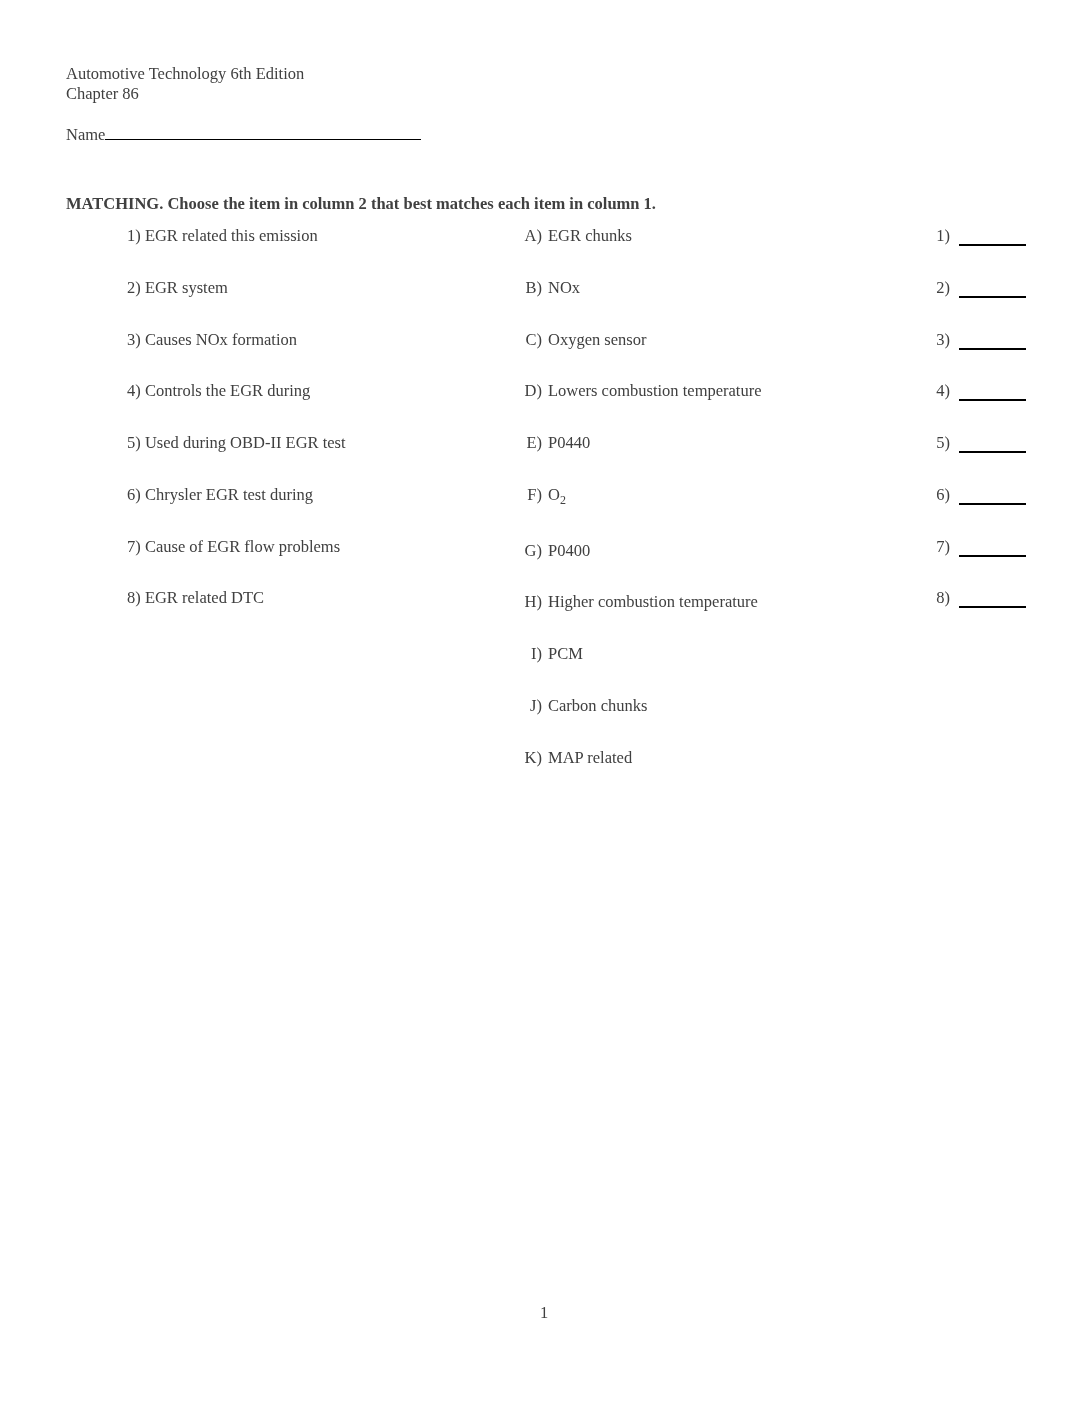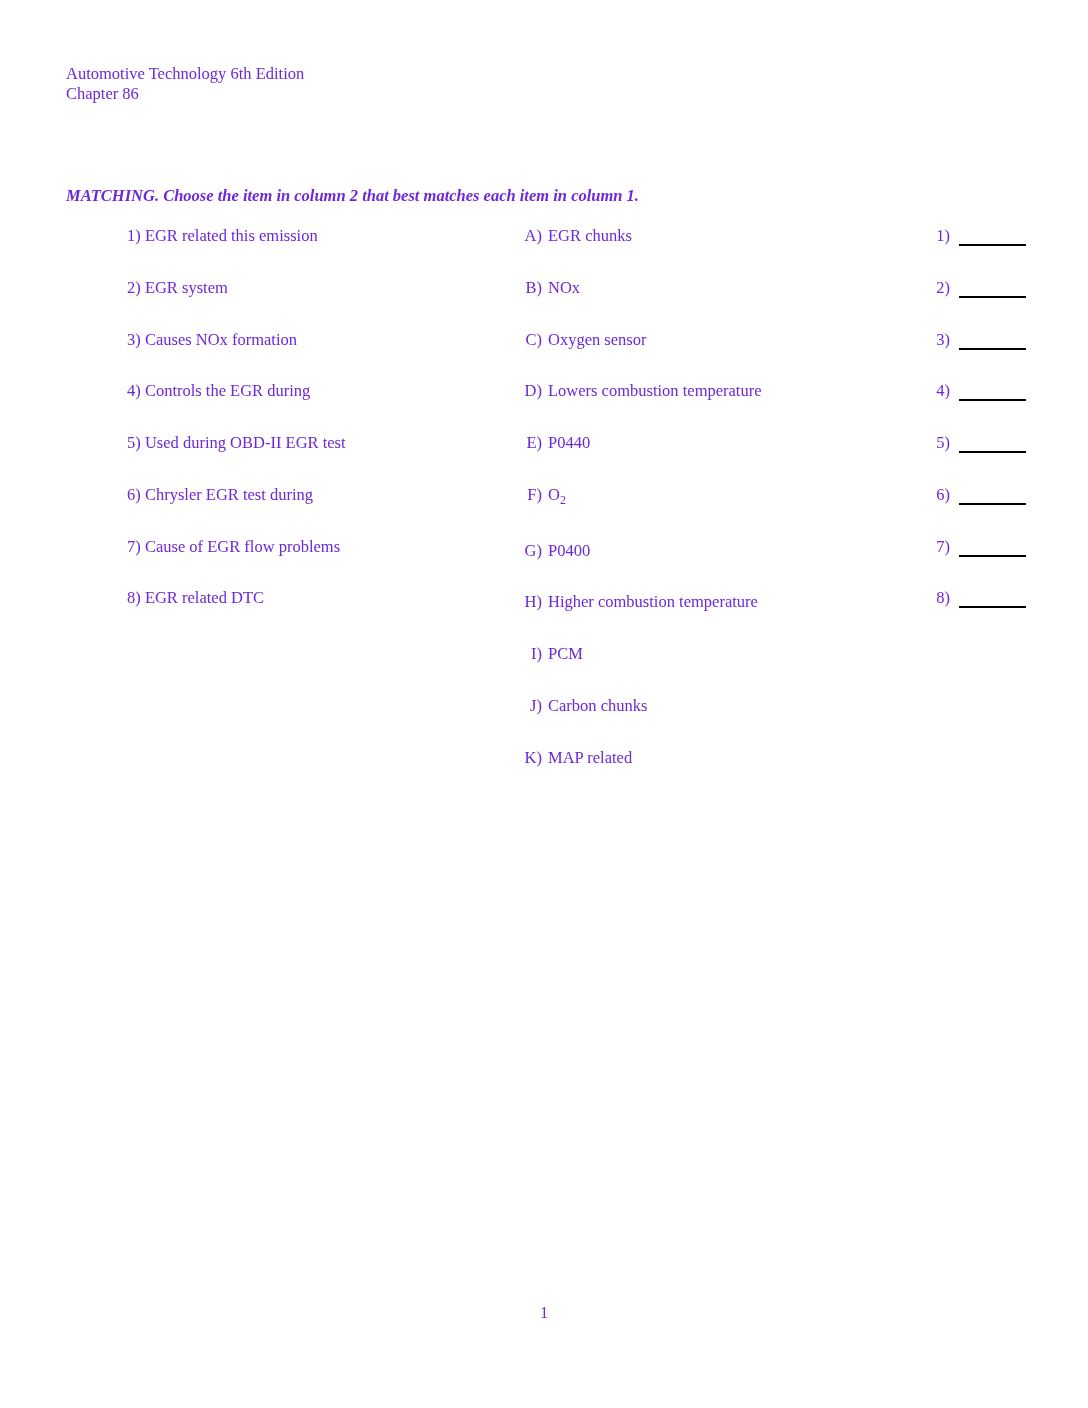--- a/index.html
+++ b/index.html
@@ -5,21 +5,21 @@
   html, body {
     margin: 0;
     padding: 0;
     background: #ffffff;
   }
   .page {
     position: relative;
     width: 1088px;
     height: 1408px;
     background: #ffffff;
-    color: #6d28d9;
+    color: #404040;
     font-family: "Liberation Serif", "DejaVu Serif", serif;
     font-size: 16.5px;
     line-height: 20px;
     overflow: hidden;
   }
   .header {
     position: absolute;
     left: 66px;
     top: 64px;
   }
@@ -35,24 +35,23 @@
   .name-blank {
     display: inline-block;
     width: 316px;
     height: 17px;
     border-bottom: 1.5px solid #000;
     vertical-align: baseline;
   }
   .instructions {
     position: absolute;
     left: 66px;
-    top: 186px;
+    top: 194px;
     font-weight: bold;
     white-space: nowrap;
-    font-style: italic;
   }
   .col {
     position: absolute;
     top: 226px;
   }
   .col1 { left: 127px; }
   .col2 { left: 514px; }
   .answers { left: 926px; }
   .m-item {
     height: 51.75px;
@@ -99,20 +98,23 @@
 </head>
 <body>
 
 <div class="page">
 
   <div class="header">
     <div>Automotive Technology 6th Edition</div>
     <div>Chapter 86</div>
   </div>
 
+  <div class="name-row">
+    <span>Name</span><span class="name-blank"></span>
+  </div>
 
   <div class="instructions">MATCHING.  Choose the item in column 2 that best matches each item in column 1.</div>
 
   <div class="col col1">
     <div class="m-item"><span>1)</span>&nbsp;<span>EGR related this emission</span></div>
     <div class="m-item"><span>2)</span>&nbsp;<span>EGR system</span></div>
     <div class="m-item"><span>3)</span>&nbsp;<span>Causes NOx formation</span></div>
     <div class="m-item"><span>4)</span>&nbsp;<span>Controls the EGR during</span></div>
     <div class="m-item"><span>5)</span>&nbsp;<span>Used during OBD-II EGR test</span></div>
     <div class="m-item"><span>6)</span>&nbsp;<span>Chrysler EGR test during</span></div>

